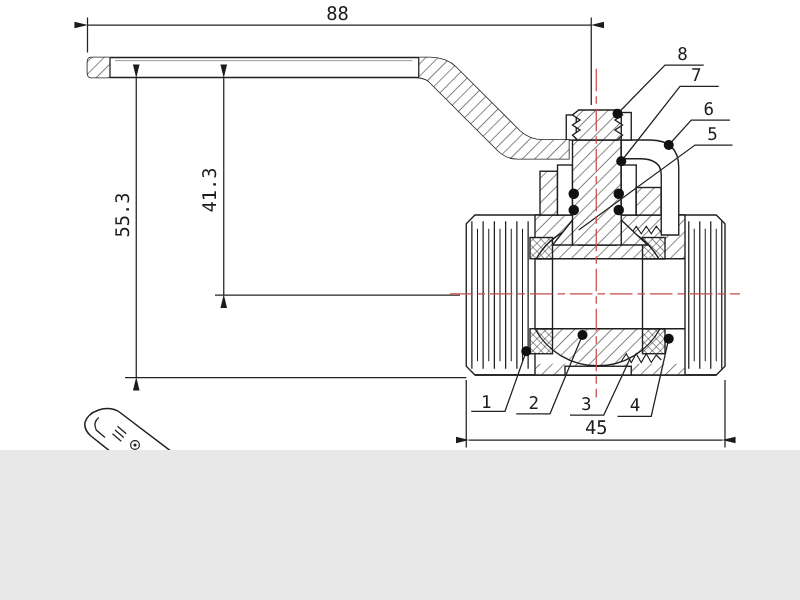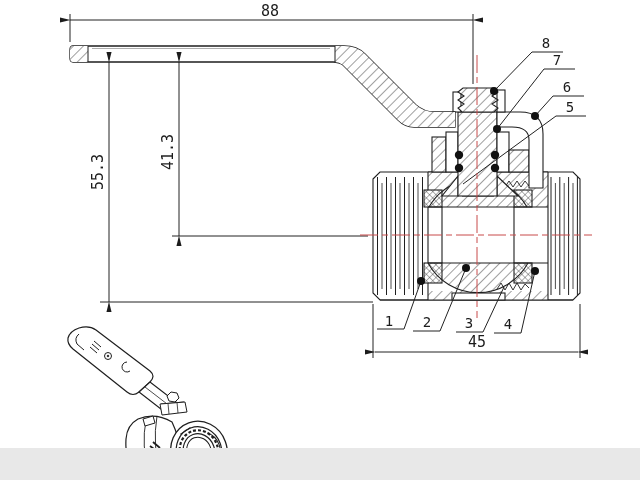--- a/index.html
+++ b/index.html
@@ -1,17 +1,17 @@
 <!DOCTYPE html>
 <html><head>
 <meta charset="utf-8">
 <style>
   html,body{margin:0;padding:0;background:#e8e8e8;}
   .canvas{
-    position:relative;width:640px;height:448px;background:#ffffff;
+    position:relative;width:640px;height:360px;background:#ffffff;
     font-family:"DejaVu Sans Mono","Liberation Mono",monospace;
     overflow:hidden;
   }
   svg{display:block;}
   text{fill:#1c1c1c;}
   .dimtxt{font-size:15px;font-family:"DejaVu Sans Mono","Liberation Mono",monospace;}
   .callouttxt{font-size:14px;font-family:"DejaVu Sans Mono","Liberation Mono",monospace;}
 </style>
 </head>
 <body>

